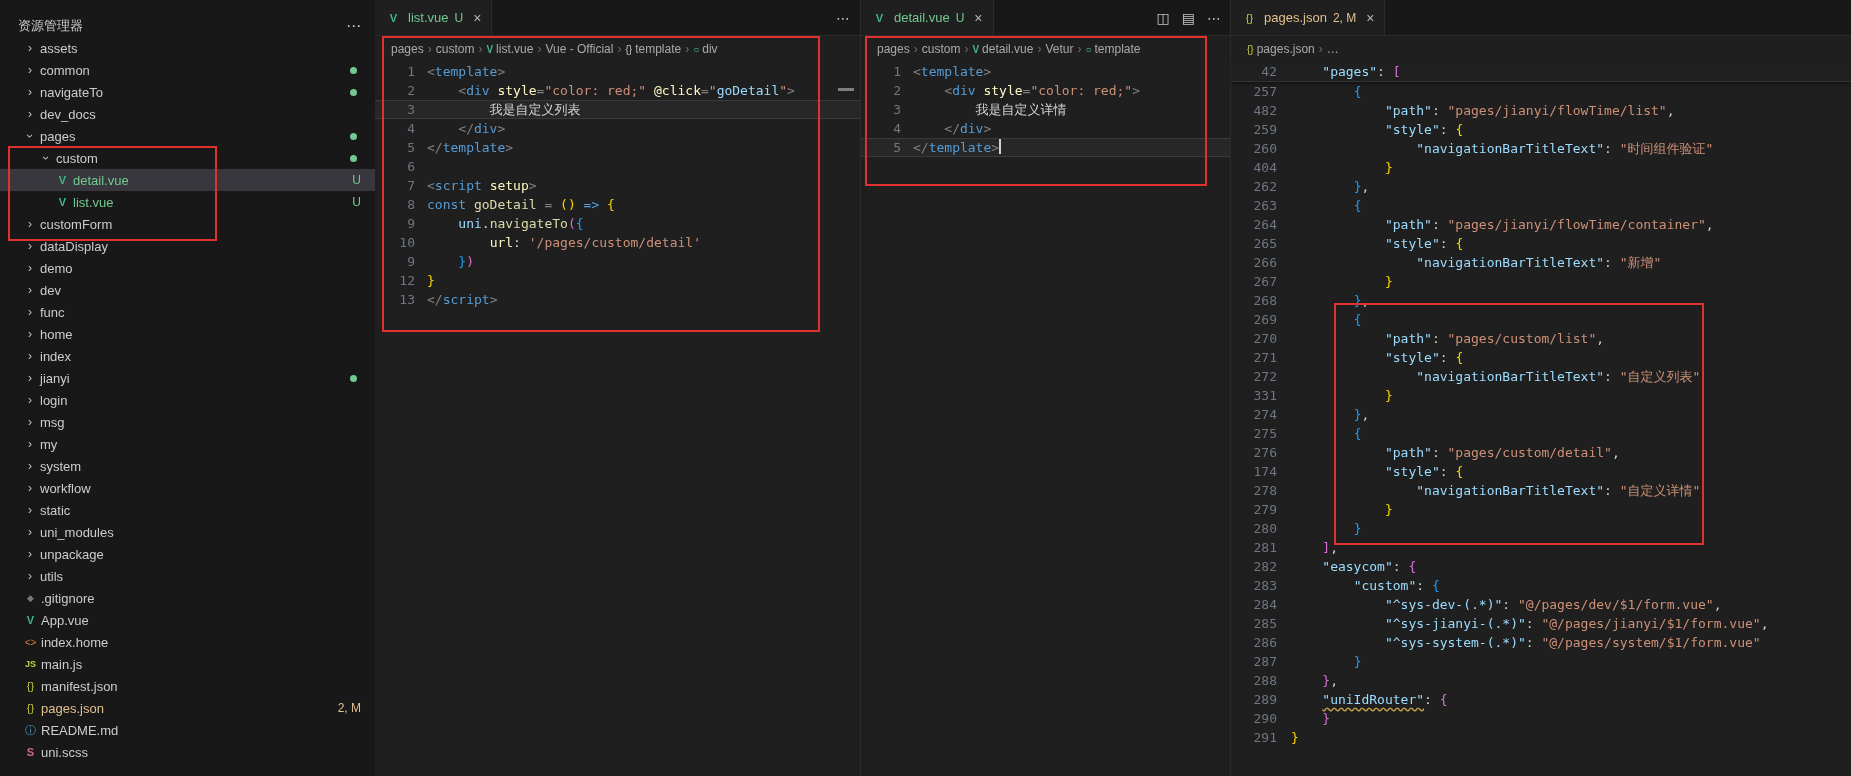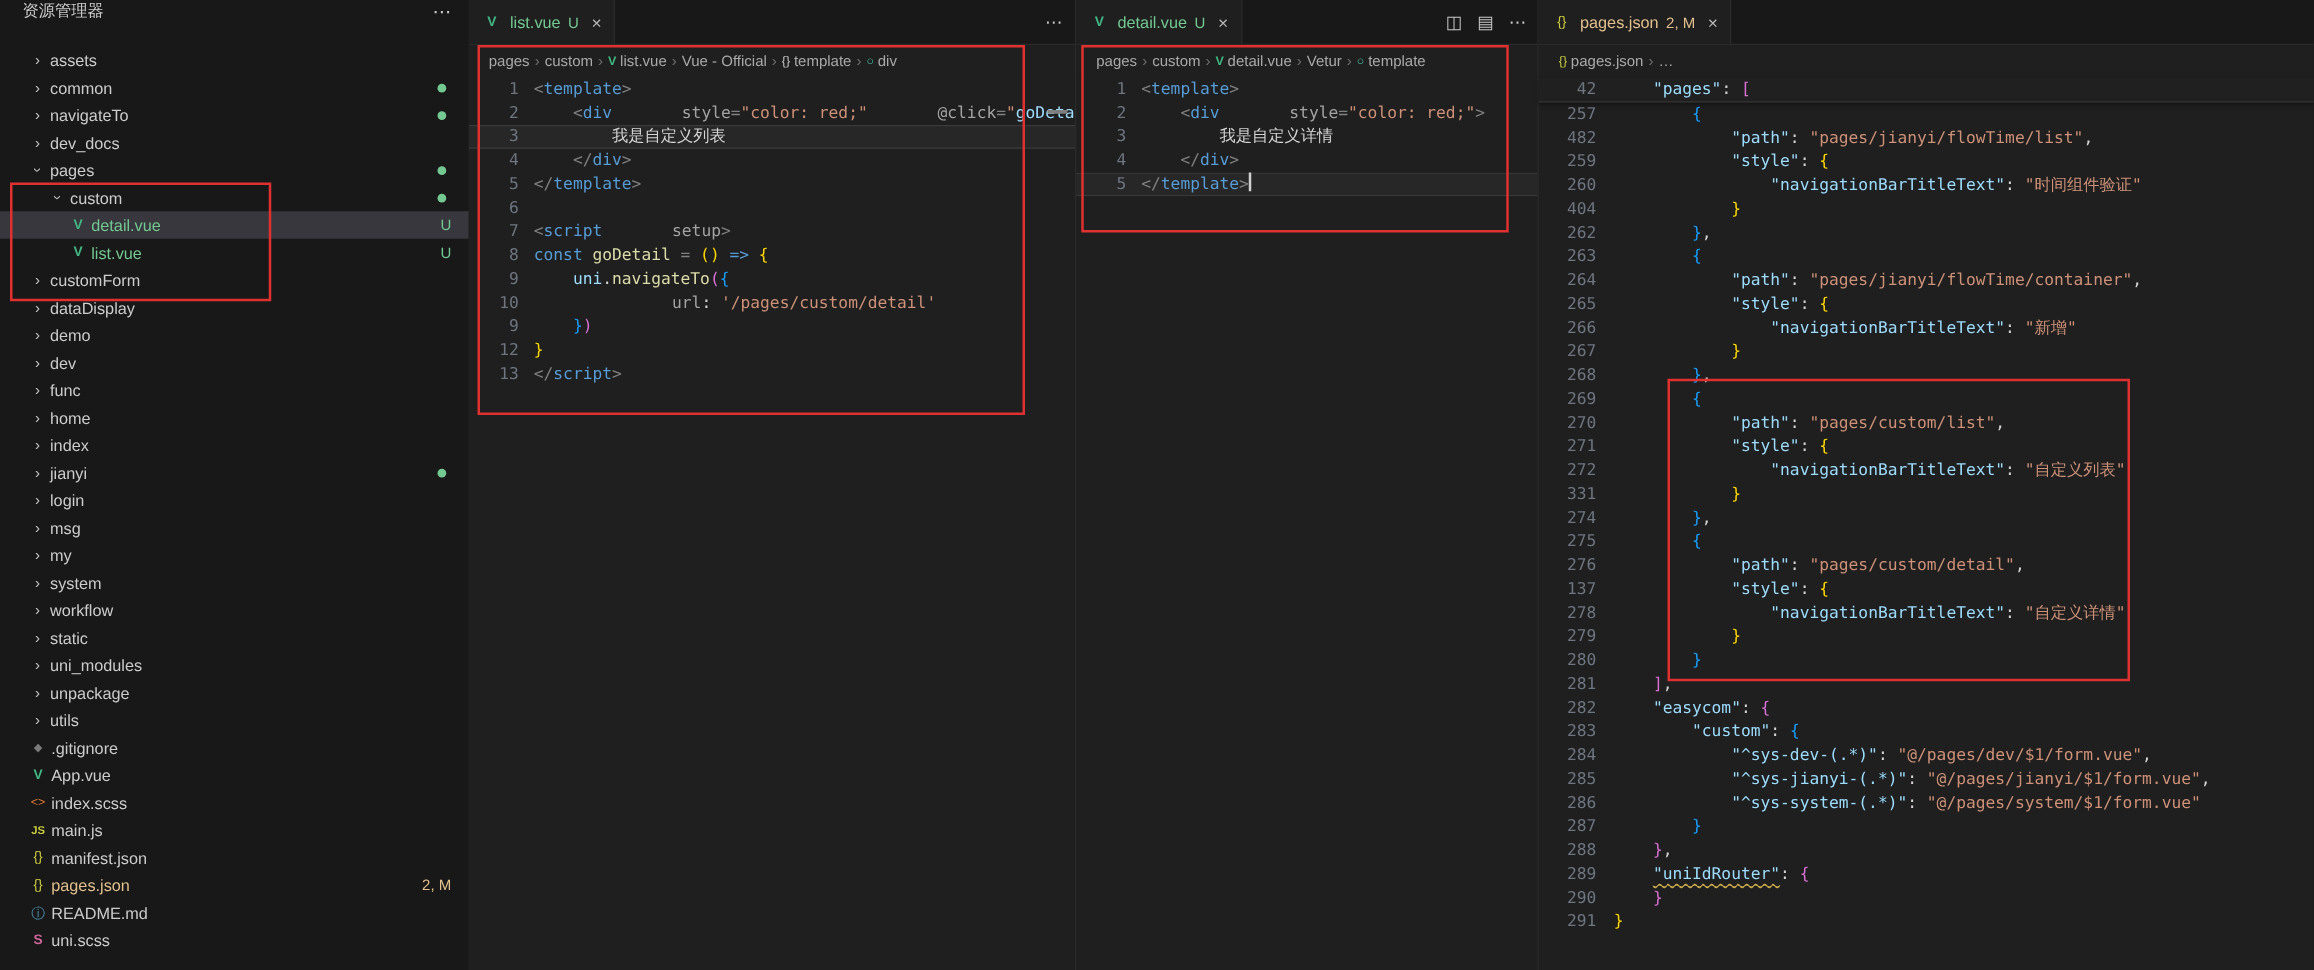--- a/index.html
+++ b/index.html
@@ -1,21 +1,21 @@
 <!DOCTYPE html>
 <html><head>
 <meta charset="utf-8">
 <style>
   html,body{margin:0;padding:0;background:#111;}
   .app{position:relative;width:1851px;height:776px;background:#1f1f1f;overflow:hidden;
        font-family:"Liberation Sans","DejaVu Sans",sans-serif;font-size:13px;color:#cccccc;}
 
   
   .sidebar{position:absolute;left:0;top:0;width:375px;height:776px;background:#181818;border-right:1px solid #2b2b2b;}
-  .sb-header{height:35px;display:flex;align-items:flex-start;justify-content:space-between;padding:0 14px 0 18px;color:#cccccc;}
+  .sb-header{height:35px;display:flex;align-items:flex-end;justify-content:space-between;padding:0 14px 0 18px;color:#cccccc;}
   .sb-more{color:#cccccc;font-size:15px;cursor:pointer;}
   .root-row{height:22px;display:flex;align-items:center;font-weight:bold;font-size:12px;letter-spacing:.3px;padding-left:6px;color:#e7e7e7;}
   .tree{margin-top:2px;}
   .trow{position:relative;height:22px;display:flex;align-items:center;white-space:nowrap;}
   .trow.sel{background:#37373d;}
   .chev{width:16px;flex:none;text-align:center;color:#c5c5c5;font-size:12px;}
   .chev.down{transform:rotate(90deg);}
   .fic{width:17px;flex:none;text-align:center;font-size:11px;}
   .tlabel{padding-left:2px;}
   .c-untracked{color:#73c991;}
@@ -43,21 +43,21 @@
   .code{position:relative;font-family:"DejaVu Sans Mono","Liberation Mono",monospace;font-size:13px;line-height:19px;}
   .cl{display:flex;height:19px;white-space:pre;}
   .cl.cur{background:#272727;box-shadow:inset 0 1px 0 #3a3a3a,inset 0 -1px 0 #3a3a3a;}
   .cl.sticky{background:#202020;border-bottom:1px solid #333333;box-shadow:0 2px 3px rgba(0,0,0,.35);position:relative;z-index:2;}
   .gut{flex:none;width:40px;padding-right:12px;text-align:right;color:#6e7681;}
   .pane3 .gut{width:46px;padding-right:14px;}
   .ctext{flex:none;}
   .caret{display:inline-block;width:2px;height:15px;background:#d0d0d0;vertical-align:-2px;}
 
   .tk-pl{color:#d4d4d4;} .tk-pn{color:#808080;} .tk-tag{color:#569cd6;}
-  .tk-attr{color:#a3a3a3;margin-left:48px;} .tk-str{color:#ce9178;} .tk-kw{color:#569cd6;}
+  .tk-attr{color:#fef9c3;} .tk-str{color:#ce9178;} .tk-kw{color:#569cd6;}
   .tk-fn{color:#dcdcaa;} .tk-var{color:#9cdcfe;} .tk-key{color:#9cdcfe;}
   .tk-b1{color:#ffd700;} .tk-b2{color:#da70d6;} .tk-b3{color:#179fff;}
   .tk-sq{color:#9cdcfe;text-decoration:underline wavy #c8a84a;text-underline-offset:3px;}
 
   .ic-vue{color:#41b883;font-weight:bold;}
   .ic-json,.ic-jsonfile{color:#cbcb41;}
   .ic-js{color:#cbcb41;font-weight:bold;font-size:9px;}
   .ic-html{color:#e37933;font-size:10px;}
   .ic-info{color:#519aba;}
   .ic-gitignore{color:#7a7a7a;font-size:9px;}
@@ -194,21 +194,21 @@
         <div class="trow" style="padding-left: 22px;">
           <span class="fic ic-gitignore">◆</span>
           <span class="tlabel">.gitignore</span>
         </div>
         <div class="trow" style="padding-left: 22px;">
           <span class="fic ic-vue">V</span>
           <span class="tlabel">App.vue</span>
         </div>
         <div class="trow" style="padding-left: 22px;">
           <span class="fic ic-html">&lt;&gt;</span>
-          <span class="tlabel">index.scss</span>
+          <span class="tlabel">index.home</span>
         </div>
         <div class="trow" style="padding-left: 22px;">
           <span class="fic ic-js">JS</span>
           <span class="tlabel">main.js</span>
         </div>
         <div class="trow" style="padding-left: 22px;">
           <span class="fic ic-json">{}</span>
           <span class="tlabel">manifest.json</span>
         </div>
         <div class="trow" style="padding-left: 22px;">
@@ -364,21 +364,21 @@
         <div class="cl"><span class="gut">267</span><span class="ctext"><span class="tk-pl">            </span><span class="tk-b1">}</span></span></div>
         <div class="cl"><span class="gut">268</span><span class="ctext"><span class="tk-pl">        </span><span class="tk-b3">}</span><span class="tk-pl">,</span></span></div>
         <div class="cl"><span class="gut">269</span><span class="ctext"><span class="tk-pl">        </span><span class="tk-b3">{</span></span></div>
         <div class="cl"><span class="gut">270</span><span class="ctext"><span class="tk-pl">            </span><span class="tk-key">"path"</span><span class="tk-pl">: </span><span class="tk-str">"pages/custom/list"</span><span class="tk-pl">,</span></span></div>
         <div class="cl"><span class="gut">271</span><span class="ctext"><span class="tk-pl">            </span><span class="tk-key">"style"</span><span class="tk-pl">: </span><span class="tk-b1">{</span></span></div>
         <div class="cl"><span class="gut">272</span><span class="ctext"><span class="tk-pl">                </span><span class="tk-key">"navigationBarTitleText"</span><span class="tk-pl">: </span><span class="tk-str">"自定义列表"</span></span></div>
         <div class="cl"><span class="gut">331</span><span class="ctext"><span class="tk-pl">            </span><span class="tk-b1">}</span></span></div>
         <div class="cl"><span class="gut">274</span><span class="ctext"><span class="tk-pl">        </span><span class="tk-b3">}</span><span class="tk-pl">,</span></span></div>
         <div class="cl"><span class="gut">275</span><span class="ctext"><span class="tk-pl">        </span><span class="tk-b3">{</span></span></div>
         <div class="cl"><span class="gut">276</span><span class="ctext"><span class="tk-pl">            </span><span class="tk-key">"path"</span><span class="tk-pl">: </span><span class="tk-str">"pages/custom/detail"</span><span class="tk-pl">,</span></span></div>
-        <div class="cl"><span class="gut">137</span><span class="ctext"><span class="tk-pl">            </span><span class="tk-key">"style"</span><span class="tk-pl">: </span><span class="tk-b1">{</span></span></div>
+        <div class="cl"><span class="gut">174</span><span class="ctext"><span class="tk-pl">            </span><span class="tk-key">"style"</span><span class="tk-pl">: </span><span class="tk-b1">{</span></span></div>
         <div class="cl"><span class="gut">278</span><span class="ctext"><span class="tk-pl">                </span><span class="tk-key">"navigationBarTitleText"</span><span class="tk-pl">: </span><span class="tk-str">"自定义详情"</span></span></div>
         <div class="cl"><span class="gut">279</span><span class="ctext"><span class="tk-pl">            </span><span class="tk-b1">}</span></span></div>
         <div class="cl"><span class="gut">280</span><span class="ctext"><span class="tk-pl">        </span><span class="tk-b3">}</span></span></div>
         <div class="cl"><span class="gut">281</span><span class="ctext"><span class="tk-pl">    </span><span class="tk-b2">]</span><span class="tk-pl">,</span></span></div>
         <div class="cl"><span class="gut">282</span><span class="ctext"><span class="tk-pl">    </span><span class="tk-key">"easycom"</span><span class="tk-pl">: </span><span class="tk-b2">{</span></span></div>
         <div class="cl"><span class="gut">283</span><span class="ctext"><span class="tk-pl">        </span><span class="tk-key">"custom"</span><span class="tk-pl">: </span><span class="tk-b3">{</span></span></div>
         <div class="cl"><span class="gut">284</span><span class="ctext"><span class="tk-pl">            </span><span class="tk-key">"^sys-dev-(.*)"</span><span class="tk-pl">: </span><span class="tk-str">"@/pages/dev/$1/form.vue"</span><span class="tk-pl">,</span></span></div>
         <div class="cl"><span class="gut">285</span><span class="ctext"><span class="tk-pl">            </span><span class="tk-key">"^sys-jianyi-(.*)"</span><span class="tk-pl">: </span><span class="tk-str">"@/pages/jianyi/$1/form.vue"</span><span class="tk-pl">,</span></span></div>
         <div class="cl"><span class="gut">286</span><span class="ctext"><span class="tk-pl">            </span><span class="tk-key">"^sys-system-(.*)"</span><span class="tk-pl">: </span><span class="tk-str">"@/pages/system/$1/form.vue"</span></span></div>
         <div class="cl"><span class="gut">287</span><span class="ctext"><span class="tk-pl">        </span><span class="tk-b3">}</span></span></div>

